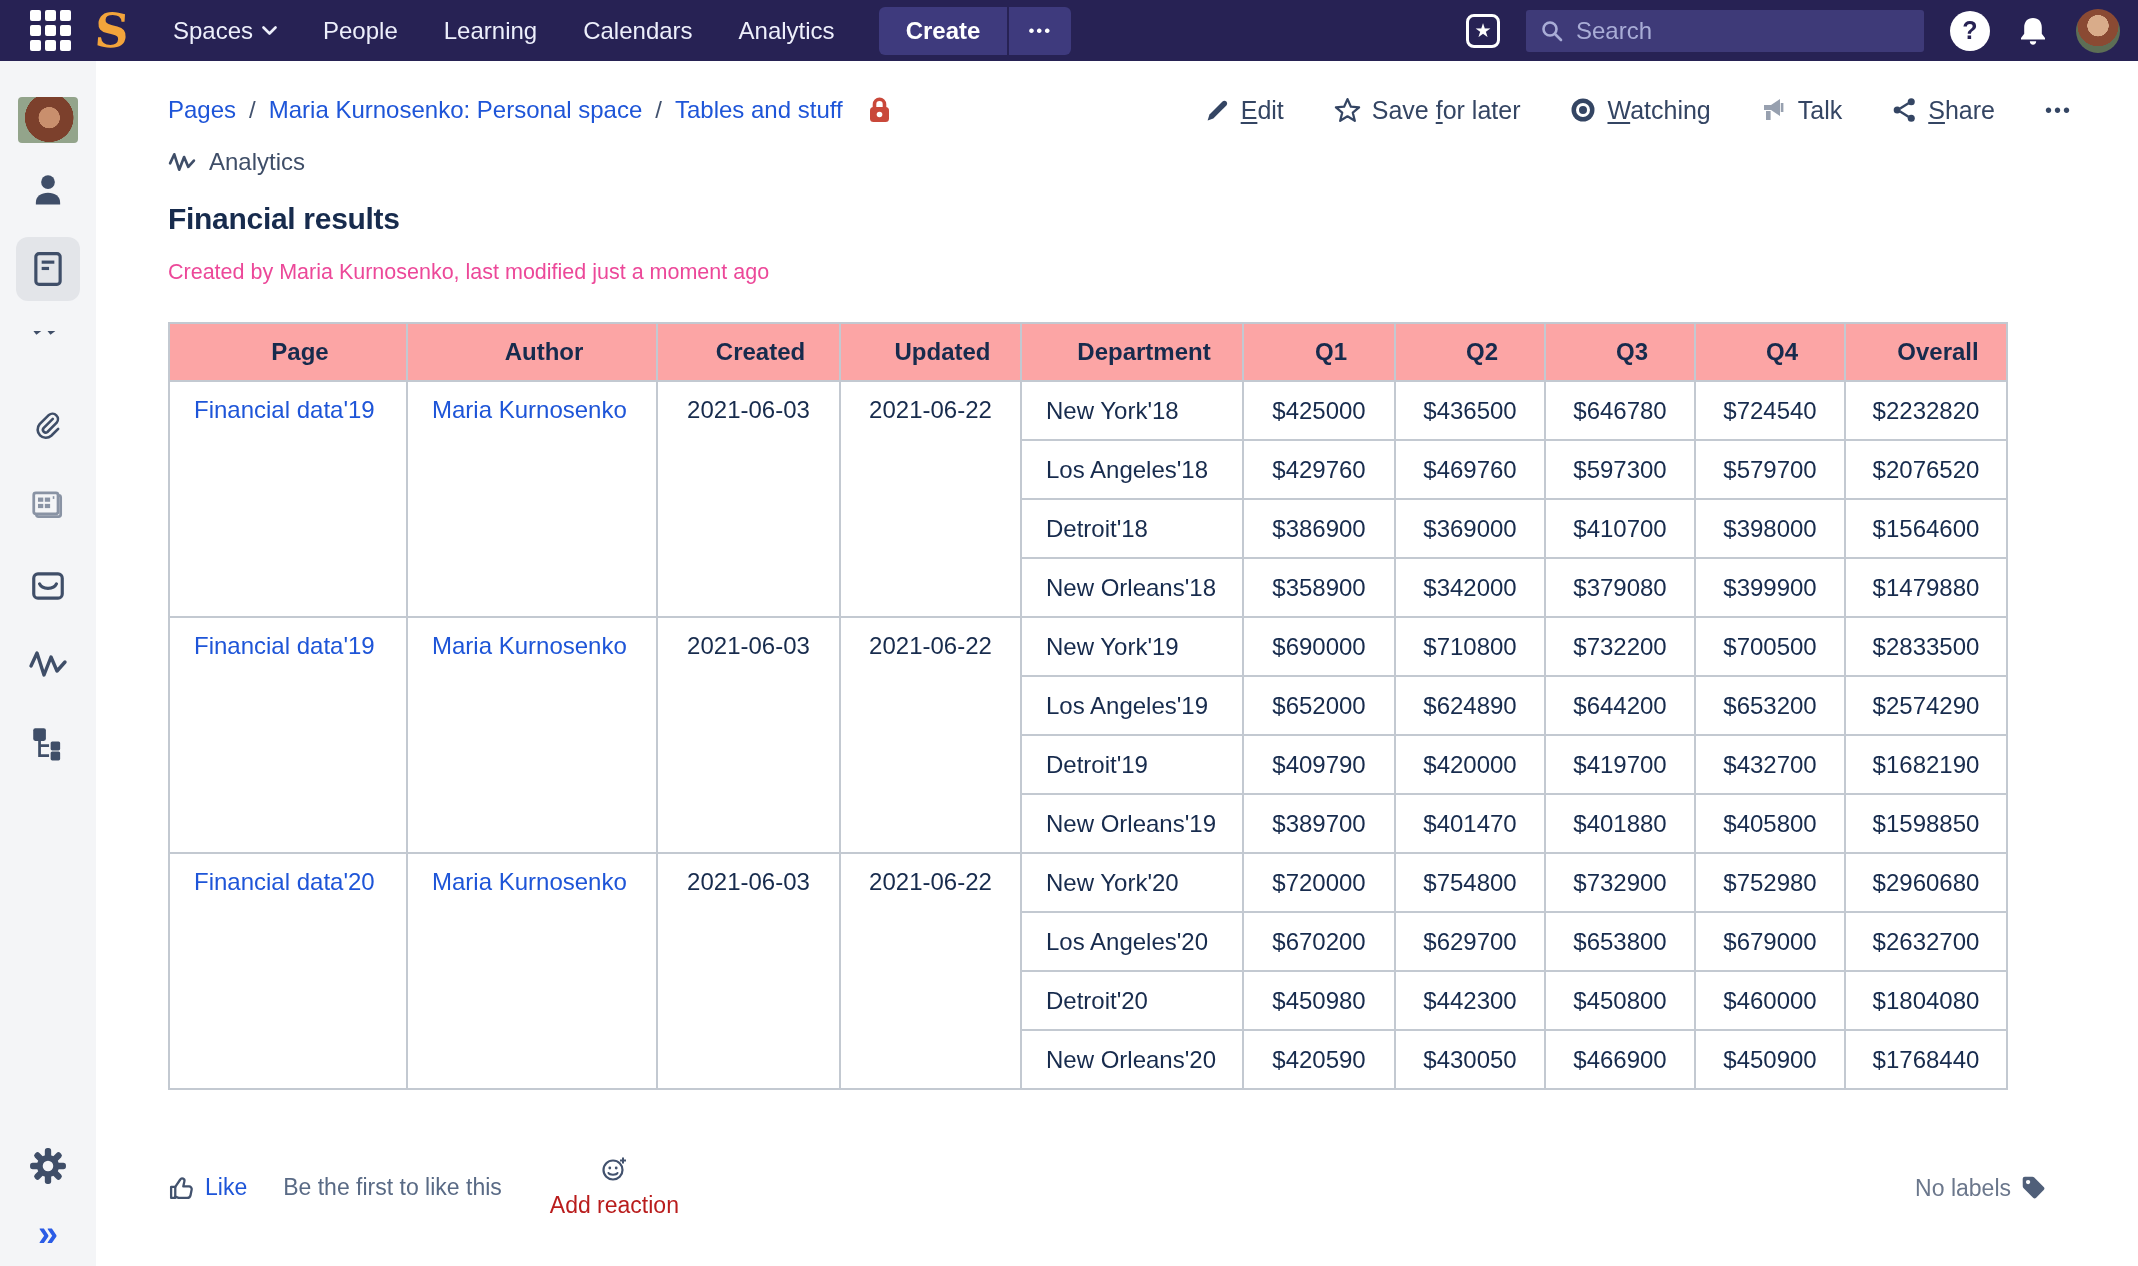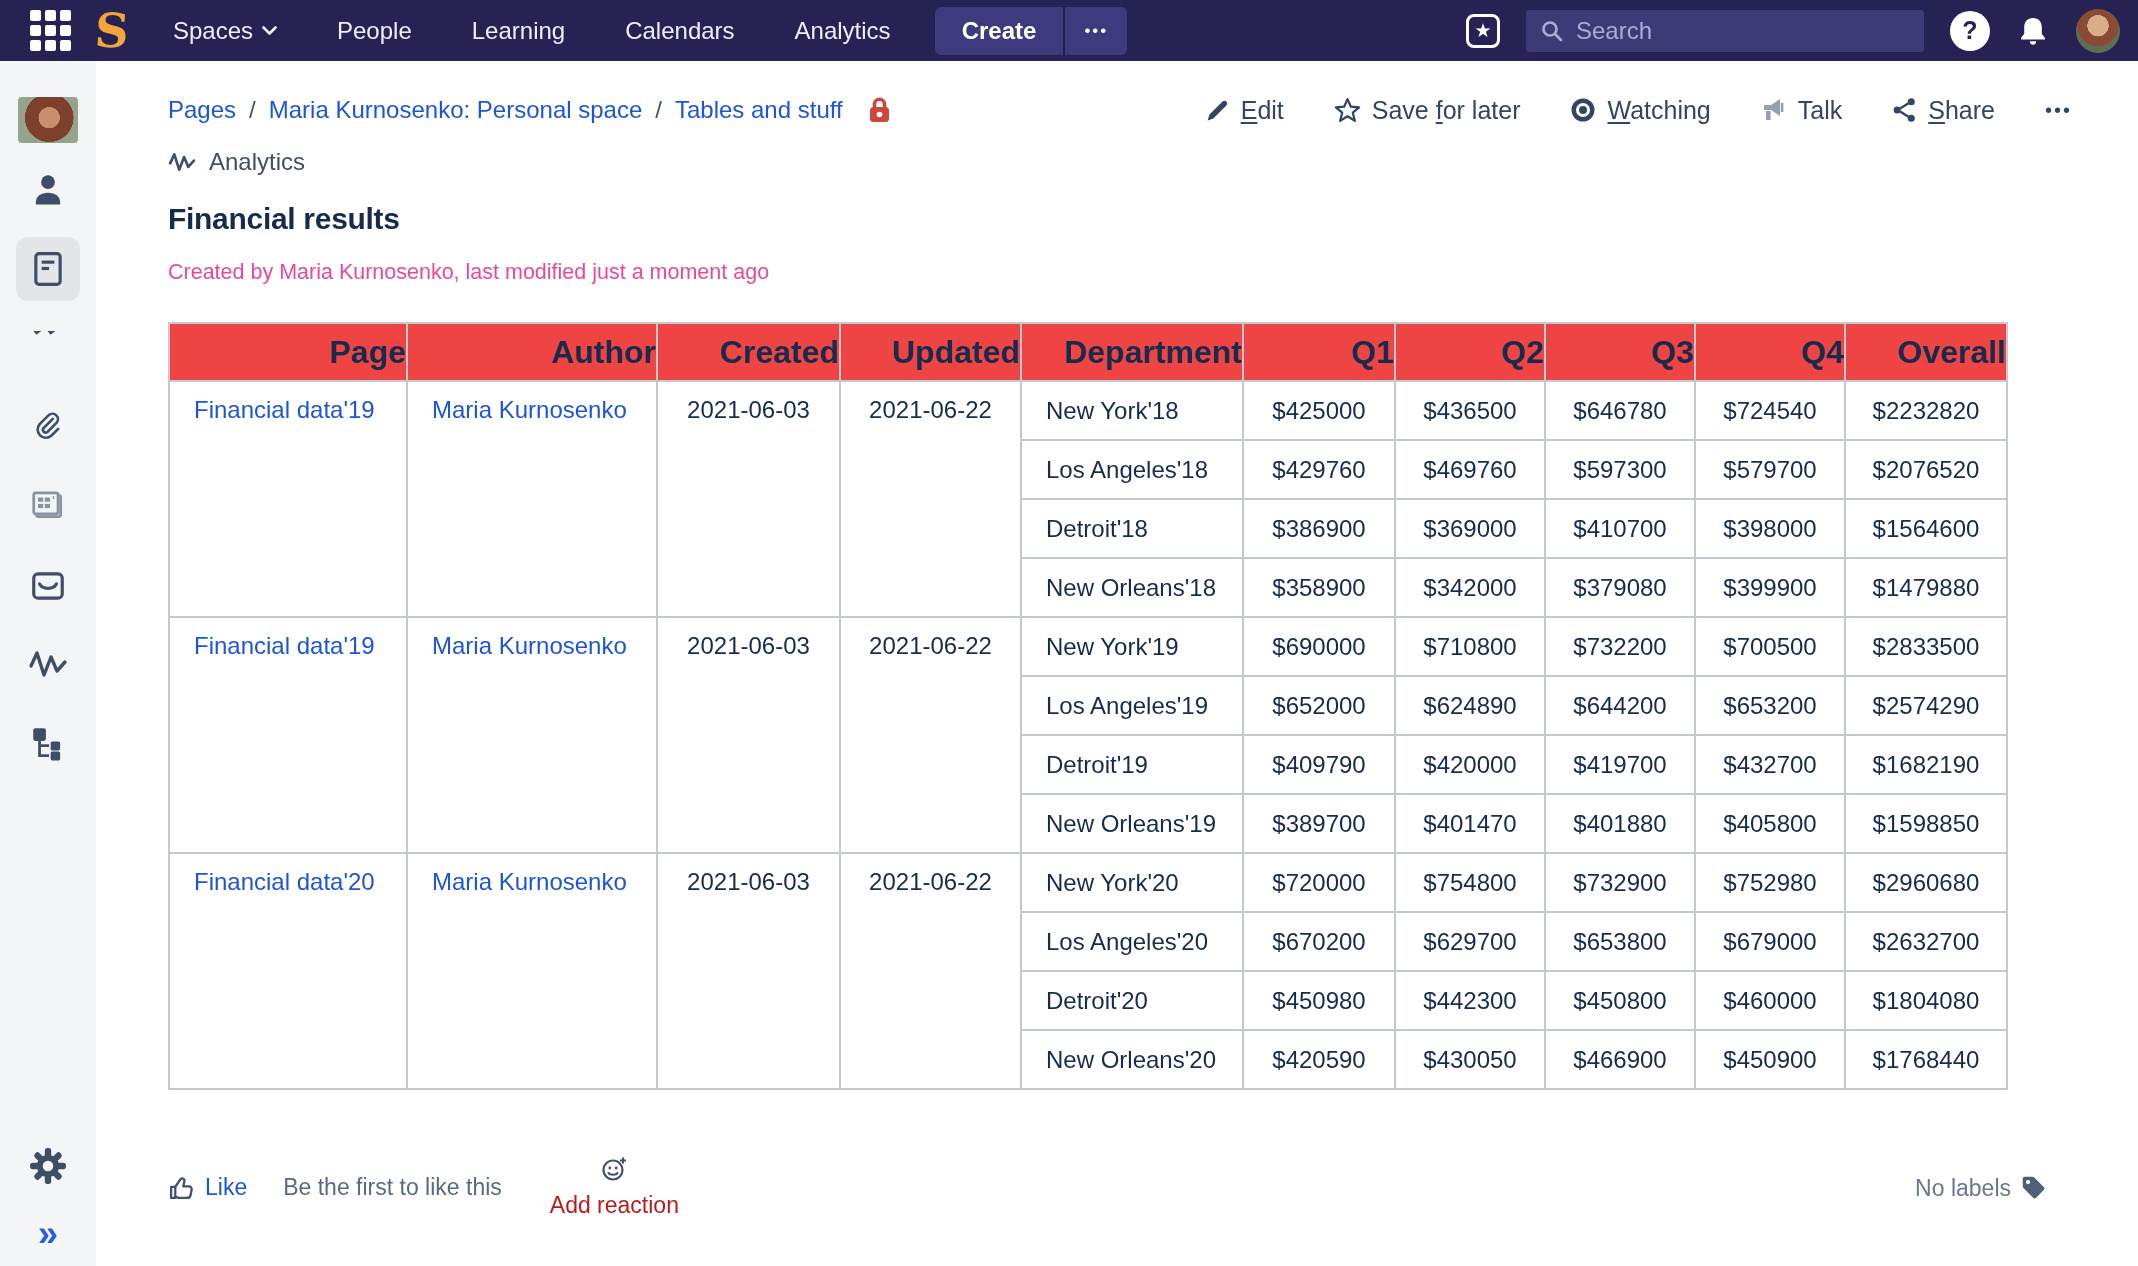--- a/index.html
+++ b/index.html
@@ -8,21 +8,21 @@
   
   .topnav{position:absolute;top:0;left:0;width:2138px;height:61px;background:#272254;
           display:flex;align-items:center;justify-content:space-between;box-sizing:border-box;
           padding:0 18px 0 30px;}
   .nav-left{display:flex;align-items:center;}
   .grid-icon{display:grid;grid-template-columns:repeat(3,11px);grid-template-rows:repeat(3,11px);
              gap:4px;background:none;border:none;cursor:pointer;padding:0;}
   .grid-icon i{background:#fff;border-radius:2px;display:block;}
   .logo{margin-left:24px;font-size:47px;font-weight:bold;color:#F3A43B;line-height:1;
         font-family:"DejaVu Serif",serif;transform:skewX(-4deg);}
-  .menu{display:flex;align-items:center;margin-left:44px;gap:60px;}
+  .menu{display:flex;align-items:center;margin-left:44px;gap:46px;}
   .nav-item{color:#EDEFFB;font-size:24px;display:flex;align-items:center;gap:9px;cursor:pointer;}
   .create-group{display:flex;margin-left:44px;}
   .btn-create{background:#3E3A7D;border:none;color:#fff;font-family:inherit;font-size:24px;
               font-weight:bold;height:48px;padding:0 27px;border-radius:6px 0 0 6px;cursor:pointer;}
   .btn-navmore{background:#3E3A7D;border:none;color:#fff;font-size:17px;letter-spacing:2px;
                height:48px;width:62px;border-radius:0 6px 6px 0;margin-left:2px;cursor:pointer;}
   .nav-right{display:flex;align-items:center;gap:26px;}
   .starboard{width:34px;height:34px;border:3px solid #fff;border-radius:8px;background:none;
              color:#fff;font-size:19px;display:flex;align-items:center;justify-content:center;
              cursor:pointer;padding:0;}
@@ -61,22 +61,22 @@
   .breadcrumbs .lockwrap{margin-left:10px;display:flex;}
   .page-actions{display:flex;align-items:center;gap:50px;color:#344563;font-size:25px;}
   .action{display:flex;align-items:center;gap:11px;cursor:pointer;}
   .action u{text-underline-offset:3px;}
   .analytics-row{margin-top:22px;display:flex;align-items:center;gap:13px;color:#3F4E68;
                  font-size:24px;cursor:pointer;width:fit-content;}
   .page-title{margin:26px 0 0 0;font-size:30px;font-weight:bold;color:#172B4D;letter-spacing:-0.3px;}
   .byline{margin-top:24px;font-size:21.5px;color:#ec4899;}
   
   table.fin{margin-top:37px;border-collapse:collapse;table-layout:fixed;width:1839px;}
-  table.fin th{background:#ef4444;border:2px solid #C3C9D1;height:56px;font-size:32px;
-               text-align:right;padding:0 0 0 24px;color:#172B4D;}
+  table.fin th{background:#fca5a5;border:2px solid #C3C9D1;height:56px;font-size:24px;
+               text-align:center;padding:0 0 0 24px;color:#172B4D;}
   table.fin td{border:2px solid #C3C9D1;height:57px;font-size:24px;color:#172B4D;
                padding:0 0 0 24px;background:#fff;}
   table.fin td.c{text-align:center;padding-left:0;}
   table.fin td.top{vertical-align:top;padding-top:14px;}
   table.fin a{color:#1E55D8;text-decoration:none;cursor:pointer;}
   
   .footer-row{margin-top:66px;display:flex;justify-content:space-between;align-items:center;width:1880px;}
   .foot-left{display:flex;align-items:center;}
   .like{display:flex;align-items:center;gap:10px;cursor:pointer;}
   .like span{color:#1E55D8;font-size:23px;}

